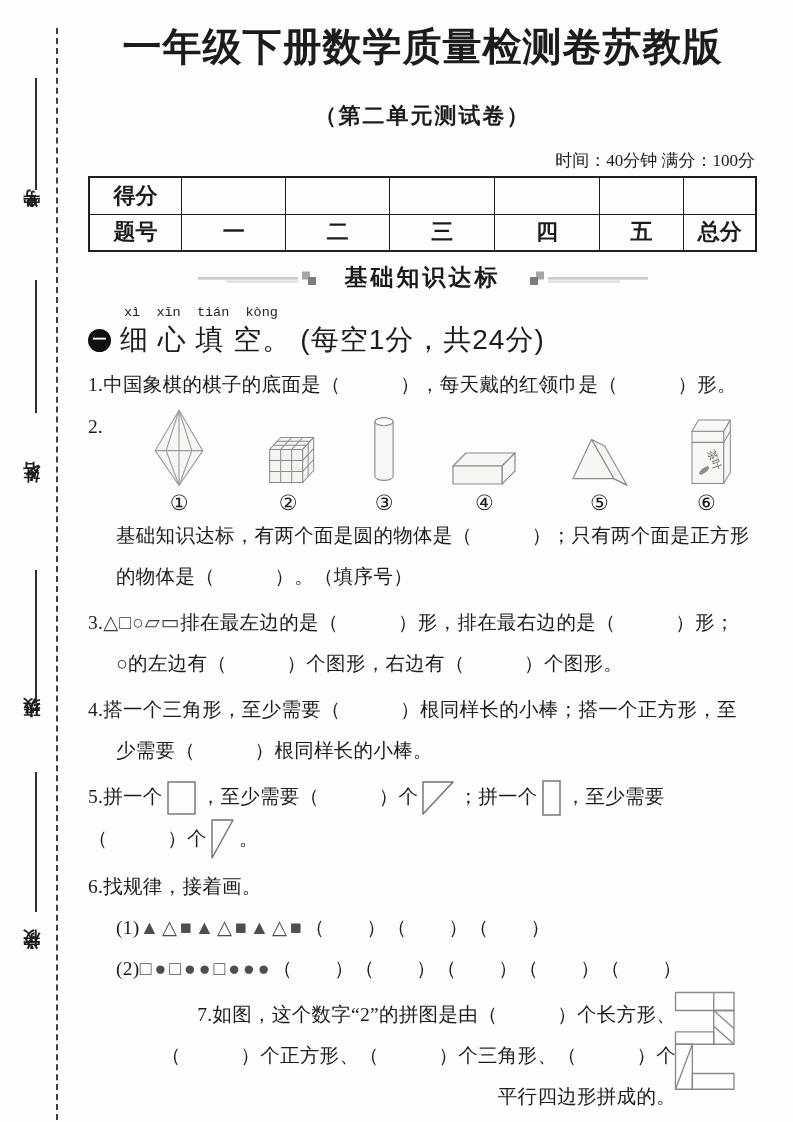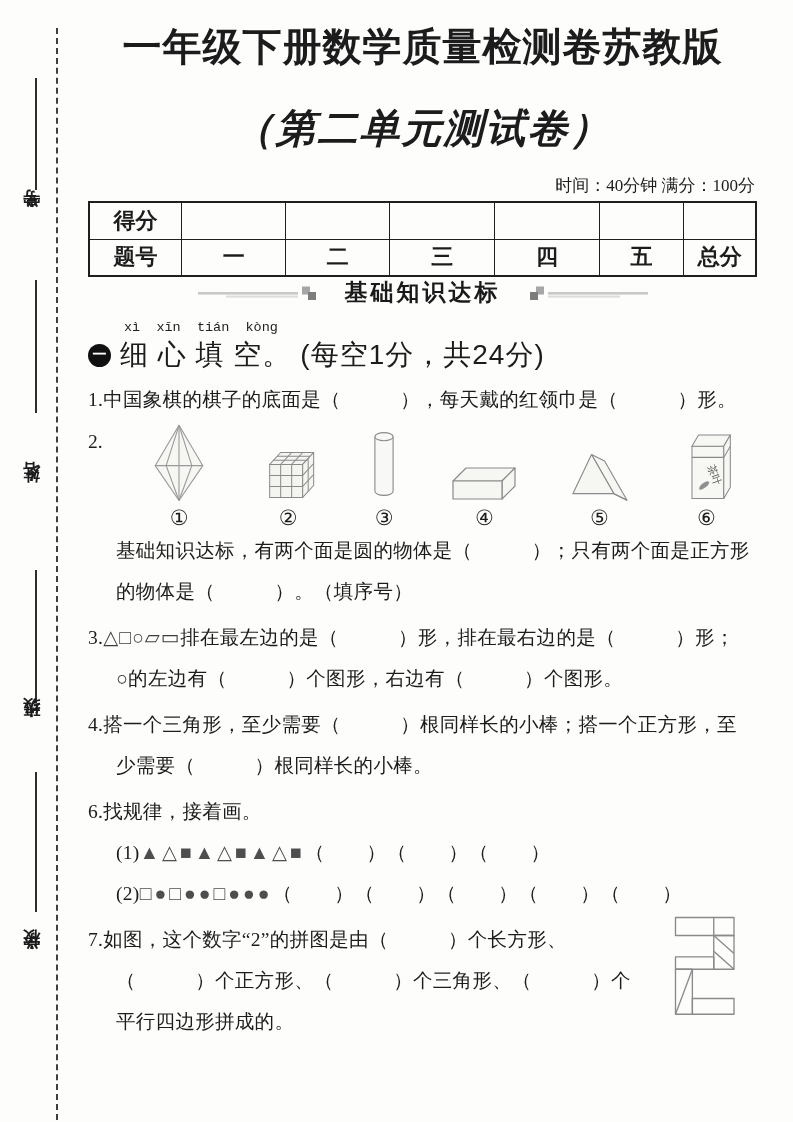--- a/index.html
+++ b/index.html
@@ -17,29 +17,29 @@
   .binding-dash { position:absolute; left:56px; top:28px; bottom:2px; width:0;
     border-left:2.5px dashed #3f3f3f; }
   .bfield-line { position:absolute; left:35px; width:0; border-left:2px solid #2e2e2e; }
   .bfield-label { position:absolute; left:20px; writing-mode:vertical-rl;
     transform:rotate(180deg); font-size:17px; font-weight:600; letter-spacing:3px; }
 
   
   .main { position:absolute; left:88px; top:0; width:669px; }
 
   .title { font-size:39px; text-align:center; margin:20px 0 0; font-weight:bold; letter-spacing:1px; }
-  .subtitle { font-size:40px; text-align:center; margin:27px 0 0; font-weight:bold; letter-spacing:2px;font-style:italic; }
+  .subtitle { font-size:22px; text-align:center; margin:27px 0 0; font-weight:bold; letter-spacing:2px; }
   .exam-info { text-align:right; font-size:17px; margin-top:18px; padding-right:2px; }
 
   table.score { width:100%; border-collapse:collapse; margin-top:4px;
     border:2.5px solid #1f1f1f; }
   .score th, .score td { border:1.5px solid #1f1f1f; height:37px; text-align:center;
     font-size:22px; font-weight:bold; padding:0; }
 
-  .banner { display:flex; align-items:center; justify-content:center; gap:9px; }
+  .banner { display:flex; align-items:center; justify-content:center; gap:9px; margin-top:10px; }
   .banner-text { font-family:"Liberation Sans","DejaVu Sans",sans-serif; font-weight:800;
     font-size:23px; letter-spacing:3px; color:#1a1a1a; }
 
   .sec-pinyin { margin:12px 0 0 36px; font-size:13.5px; white-space:pre;
     font-family:Liberation Mono, monospace; color:#222; }
   .sec-row { display:flex; align-items:center; gap:9px; margin-top:1px; }
   .badge { width:23px; height:23px; border-radius:50%; background:#111; color:#fff;
     font-size:14px; display:flex; align-items:center; justify-content:center;
     font-weight:bold; flex:none; }
   .sec-title, .sec-points { font-family:"Liberation Sans","DejaVu Sans",sans-serif;
@@ -56,21 +56,21 @@
     padding-left:22px; }
   .figrow figure { margin:0; display:flex; flex-direction:column; align-items:center; gap:3px; }
   .figcap { font-size:21px; line-height:24px; }
 
   .inlsvg { vertical-align:middle; margin:0 3px; position:relative; top:-1px; }
 
   .shapes { letter-spacing:3px; color:#4e4e4e; }
   .shapes-q3 { color:#3c3c3c; letter-spacing:1px; }
   .blanks { letter-spacing:1px; }
 
-  .q7wrap { position:relative; margin-top:5px; }
+  .q7wrap { position:relative; margin-top:5px;text-align:right; }
   .q7text { width:588px; }
   .fig2 { position:absolute; right:14px; top:-6px; }
 </style>
 </head>
 <body>
 
 <div>
   <div class="binding-dash"></div>
 
   <div class="bfield-line" style="top:78px;height:112px;"></div>
@@ -235,20 +235,31 @@
 
   <p class="q indent">基础知识达标，有两个面是圆的物体是（　　　）；只有两个面是正方形</p>
   <p class="q indent">的物体是（　　　）。（填序号）</p>
 
   <p class="q qgap"><span>3.</span><span class="shapes-q3">△□○▱▭</span><span>排在最左边的是（　　　）形，排在最右边的是（　　　）形；</span></p>
   <p class="q indent">○的左边有（　　　）个图形，右边有（　　　）个图形。</p>
 
   <p class="q qgap">4.搭一个三角形，至少需要（　　　）根同样长的小棒；搭一个正方形，至</p>
   <p class="q indent">少需要（　　　）根同样长的小棒。</p>
 
+  <p class="q qgap">
+    <span>5.拼一个</span><svg class="inlsvg" width="32" height="36" viewBox="0 0 32 36">
+        <rect x="2" y="2" width="27" height="32" fill="none" stroke="#6f6f6f" stroke-width="1.4"></rect>
+      </svg><span>，至少需要（　　　）个</span><svg class="inlsvg" width="34" height="36" viewBox="0 0 34 36">
+        <polygon points="2,2 32,2 2,34" fill="none" stroke="#6f6f6f" stroke-width="1.4" stroke-linejoin="round"></polygon>
+      </svg><span>；拼一个</span><svg class="inlsvg" width="22" height="38" viewBox="0 0 22 38">
+        <rect x="2" y="2" width="17" height="34" fill="none" stroke="#6f6f6f" stroke-width="1.4"></rect>
+      </svg><span>，至少需要（　　　）个</span><svg class="inlsvg" width="26" height="42" viewBox="0 0 26 42">
+        <polygon points="2,2 23,2 2,40" fill="none" stroke="#6f6f6f" stroke-width="1.4" stroke-linejoin="round"></polygon>
+      </svg><span>。</span>
+  </p>
 
   <p class="q qgap">6.找规律，接着画。</p>
   <p class="q indent"><span>(1)</span><span class="shapes">▲△■▲△■▲△■</span><span class="blanks">（　　）（　　）（　　）</span></p>
   <p class="q indent"><span>(2)</span><span class="shapes">□●□●●□●●●</span><span class="blanks">（　　）（　　）（　　）（　　）（　　）</span></p>
 
   <div class="q7wrap">
     <div class="q7text">
       <p class="q">7.如图，这个数字“2”的拼图是由（　　　）个长方形、</p>
       <p class="q indent">（　　　）个正方形、（　　　）个三角形、（　　　）个</p>
       <p class="q indent">平行四边形拼成的。</p>

